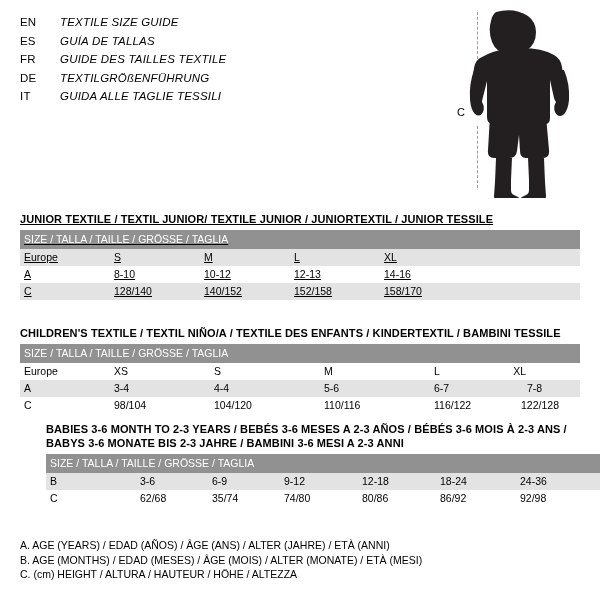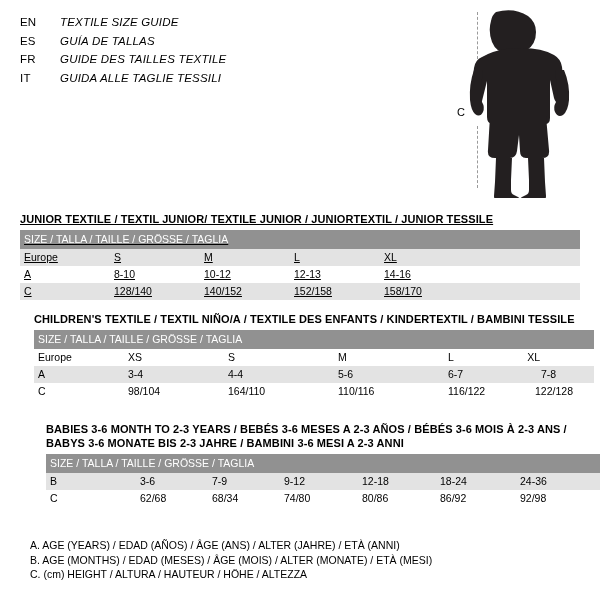--- a/index.html
+++ b/index.html
@@ -116,40 +116,43 @@
     background: #ffffff;
   }
 
   
   .legend {
     position: absolute;
     left: 20px;
     width: 560px;
     font-size: 10.5px;
     line-height: 14.5px;
-    margin-left: 10px;
   }
 </style>
 </head>
 <body>
 
 <div class="page">
 
   <div class="header">
     <div class="lang-row">
       <div class="lang-code">EN</div>
       <div class="lang-title">TEXTILE SIZE GUIDE</div>
     </div>
     <div class="lang-row">
       <div class="lang-code">ES</div>
       <div class="lang-title">GUÍA DE TALLAS</div>
     </div>
     <div class="lang-row">
       <div class="lang-code">FR</div>
       <div class="lang-title">GUIDE DES TAILLES TEXTILE</div>
+    </div>
+    <div class="lang-row">
+      <div class="lang-code">DE</div>
+      <div class="lang-title">TEXTILGRÖßENFÜHRUNG</div>
     </div>
     <div class="lang-row">
       <div class="lang-code">IT</div>
       <div class="lang-title">GUIDA ALLE TAGLIE TESSILI</div>
     </div>
   </div>
 
   <div class="dash-top"></div>
   <div class="dash-bottom"></div>
   <div class="c-label">C</div>
@@ -206,21 +209,21 @@
         <td>C</td>
         <td>128/140</td>
         <td>140/152</td>
         <td>152/158</td>
         <td>158/170</td>
       </tr>
     </tbody>
       </table>
   </div>
 
-  <div class="section" style="top:312px;margin-left:14px;">
+  <div class="section" style="top:326px;">
     <div class="section-title">CHILDREN'S TEXTILE / TEXTIL NIÑO/A / TEXTILE DES ENFANTS / KINDERTEXTIL / BAMBINI TESSILE</div>
     <table class="size">
       <colgroup>
         <col style="width:90px">
           <col style="width:100px">
           <col style="width:110px">
           <col style="width:110px">
           <col style="width:150px">
       </colgroup>
       <tbody>
@@ -245,21 +248,21 @@
         <td>5-6</td>
         <td>
           <span>6-7</span>
           <span style="display:inline-block;width:72px"></span>
           <span>7-8</span>
         </td>
       </tr>
       <tr class="plain">
         <td>C</td>
         <td>98/104</td>
-        <td>164/110</td>
+        <td>104/120</td>
         <td>110/116</td>
         <td>
           <span>116/122</span>
           <span style="display:inline-block;width:44px"></span>
           <span>122/128</span>
         </td>
       </tr>
     </tbody>
       </table>
   </div>
@@ -276,30 +279,30 @@
           <col style="width:80px">
           <col style="width:90px">
       </colgroup>
       <tbody>
           <tr class="head">
         <td colspan="7">SIZE / TALLA / TAILLE / GRÖSSE / TAGLIA</td>
       </tr>
       <tr class="alt">
         <td>B</td>
         <td>3-6</td>
-        <td>7-9</td>
+        <td>6-9</td>
         <td>9-12</td>
         <td>12-18</td>
         <td>18-24</td>
         <td>24-36</td>
       </tr>
       <tr class="plain">
         <td>C</td>
         <td>62/68</td>
-        <td>68/34</td>
+        <td>35/74</td>
         <td>74/80</td>
         <td>80/86</td>
         <td>86/92</td>
         <td>92/98</td>
       </tr>
     </tbody>
       </table>
   </div>
 
   <div class="legend" style="top:538px;">

